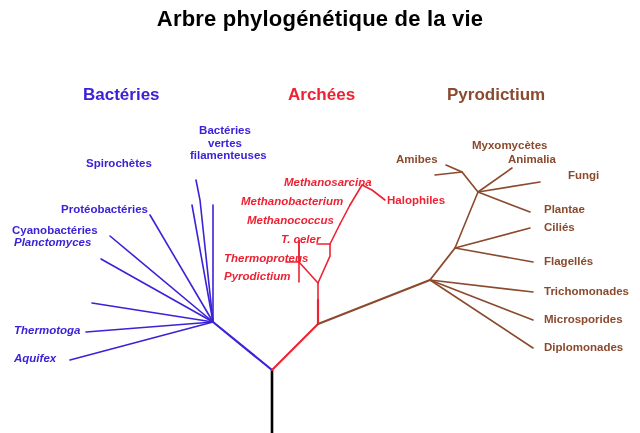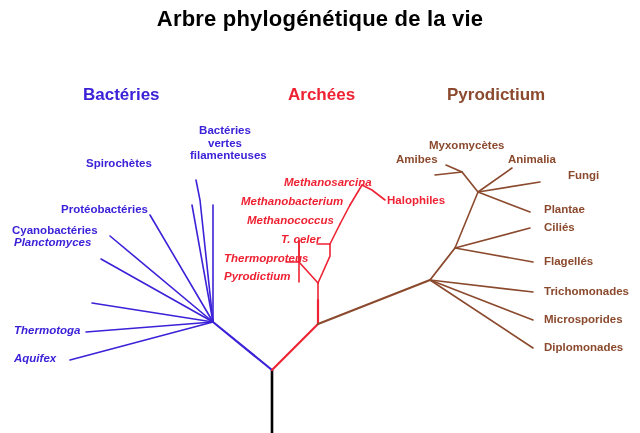--- a/index.html
+++ b/index.html
@@ -127,21 +127,21 @@
   <div class="leaf bact ital" style="left:14px; top:352px;">Aquifex</div>
 
   <div class="leaf arch ital" style="left:284px; top:176px;">Methanosarcina</div>
   <div class="leaf arch ital" style="left:241px; top:195px;">Methanobacterium</div>
   <div class="leaf arch ital" style="left:247px; top:214px;">Methanococcus</div>
   <div class="leaf arch ital" style="left:281px; top:233px;">T. celer</div>
   <div class="leaf arch ital" style="left:224px; top:252px;">Thermoproteus</div>
   <div class="leaf arch ital" style="left:224px; top:270px;">Pyrodictium</div>
   <div class="leaf arch" style="left:387px; top:194px;">Halophiles</div>
 
-  <div class="leaf euk" style="left:421px; top:139px;padding-left:8px;">Myxomycètes</div>
+  <div class="leaf euk" style="left:464px; top:139px;padding-left:8px;">Myxomycètes</div>
   <div class="leaf euk" style="left:396px; top:153px;">Amibes</div>
   <div class="leaf euk" style="left:508px; top:153px;">Animalia</div>
   <div class="leaf euk" style="left:568px; top:169px;">Fungi</div>
   <div class="leaf euk" style="left:544px; top:203px;">Plantae</div>
   <div class="leaf euk" style="left:544px; top:221px;">Ciliés</div>
   <div class="leaf euk" style="left:544px; top:255px;">Flagellés</div>
   <div class="leaf euk" style="left:544px; top:285px;">Trichomonades</div>
   <div class="leaf euk" style="left:544px; top:313px;">Microsporides</div>
   <div class="leaf euk" style="left:544px; top:341px;">Diplomonades</div>
 

